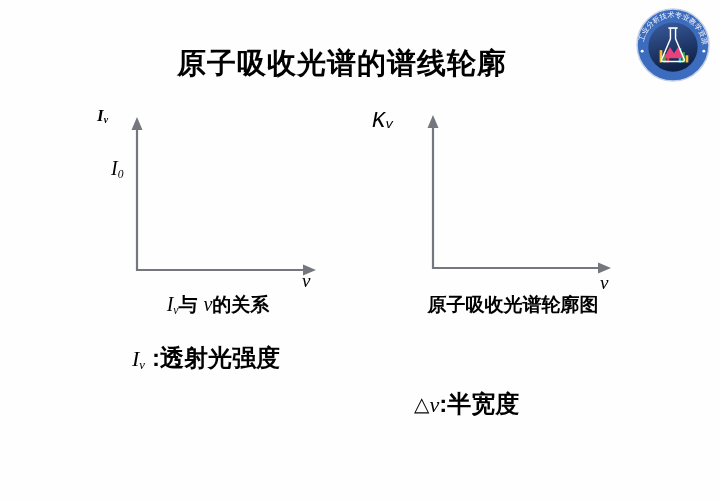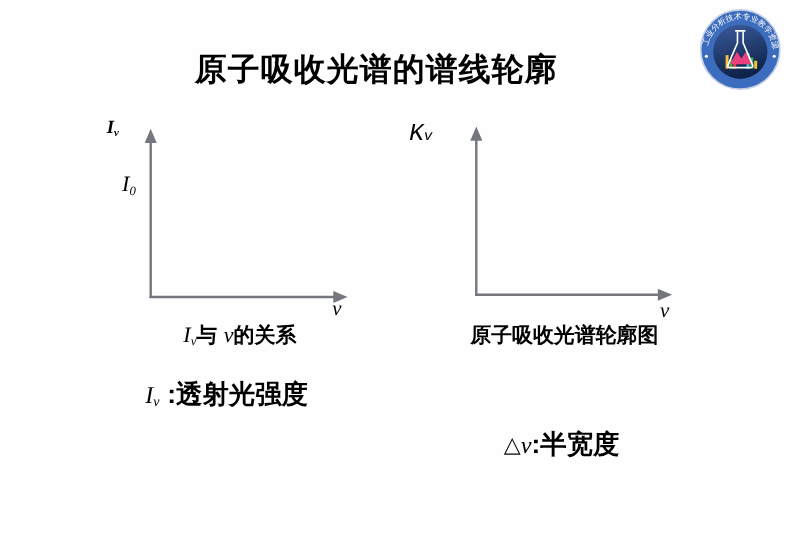--- a/index.html
+++ b/index.html
@@ -34,21 +34,21 @@
   #caption-right{left:408px;}
   .def{
     position:absolute;white-space:nowrap;font-size:24px;font-weight:bold;color:#000;
   }
   .def .sym{font-size:22px;font-weight:normal;}
   .def .gap{margin-right:7px;}
   .tri{font-weight:normal;font-size:20px;vertical-align:1px;}
   #def-iv{left:132px;top:342px;}
   #def-i0{left:445px;top:342px;}
   #def-v{left:139px;top:388px;}
-  #def-dv{left:458px;top:388px;}
+  #def-dv{left:414px;top:388px;}
   #def-kv{left:131px;top:433px;}
 </style>
 </head>
 <body>
 
 <div class="slide">
 
   <h1 class="title">原子吸收光谱的谱线轮廓</h1>
 
   <svg class="logo" width="74" height="74" viewBox="0 0 72 72">

